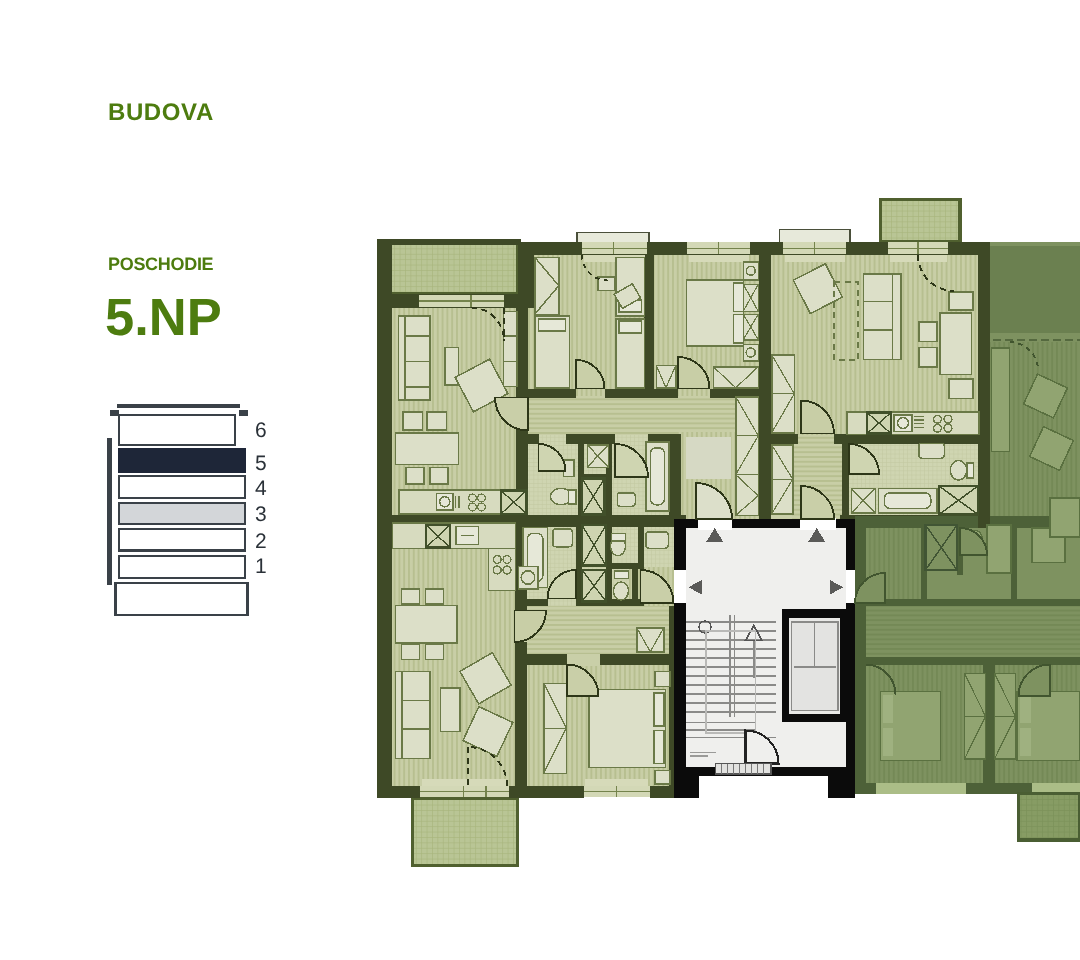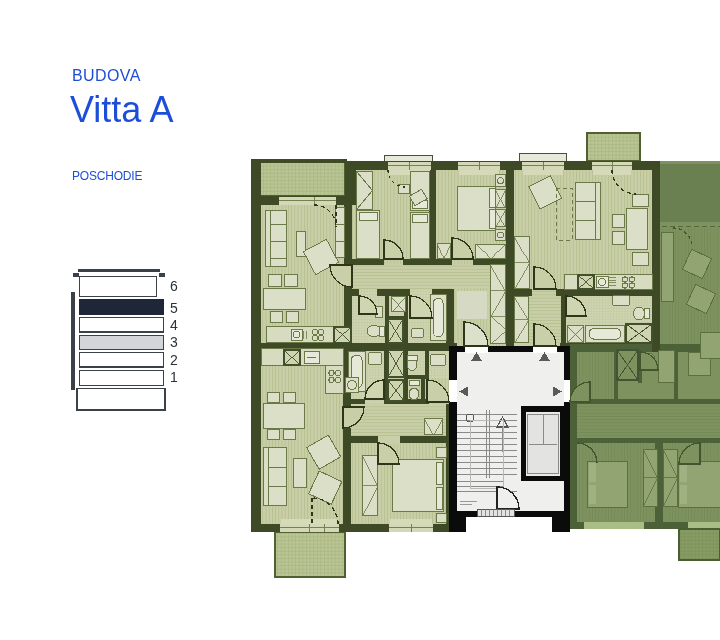--- a/index.html
+++ b/index.html
@@ -1,28 +1,28 @@
 <!DOCTYPE html>
 <html><head>
 <meta charset="utf-8">
 <style>
   html,body{margin:0;padding:0;background:#ffffff;}
   body{width:720px;height:640px;overflow:hidden;font-family:"Liberation Sans",sans-serif;}
-  .lbl{position:absolute;color:#1d4ed8;font-weight:normal;text-align:right;}
+  .lbl{position:absolute;color:#4d7c0f;font-weight:bold;text-align:right;}
 </style>
 </head>
 <body>
 <div style="position:relative;width:720px;height:640px;">
 
 <div class="lbl" style="left:72px;top:66px;font-size:16px;letter-spacing:0.4px;line-height:1.2;">BUDOVA</div>
 
-<div class="lbl" style="left:70px;top:88px;font-size:36px;line-height:1.2;">Vitta A</div>
 
 <div class="lbl" style="left:72px;top:169px;font-size:12px;letter-spacing:-0.2px;line-height:1.2;">POSCHODIE</div>
 
+<div class="lbl" style="left:70px;top:191px;font-size:35px;line-height:1.2;">5.NP</div>
 <svg width="720" height="640" viewBox="0 0 720 640" style="position:absolute;left:0;top:0;" shape-rendering="crispEdges">
 <defs>
   <pattern id="hv" width="3.2" height="8" patternUnits="userSpaceOnUse">
     <rect width="3.2" height="8" fill="#c8cea6"></rect>
           <rect width="1" height="8" fill="#b7bf90"></rect>
   </pattern>
   <pattern id="hh" width="8" height="3.2" patternUnits="userSpaceOnUse">
     <rect width="8" height="3.2" fill="#c8cea6"></rect>
           <rect width="8" height="1" fill="#b7bf90"></rect>
   </pattern>

